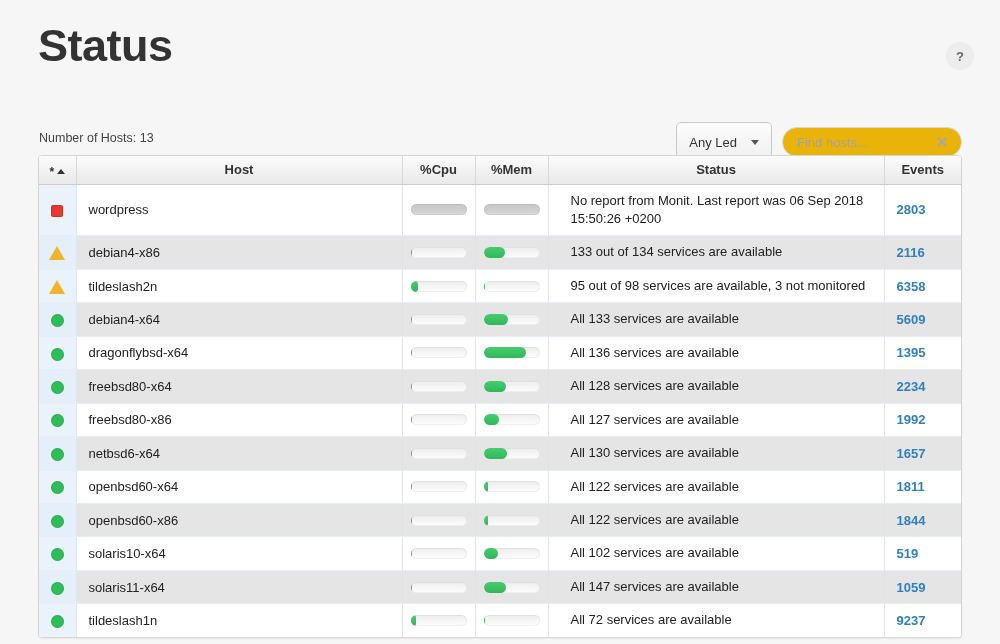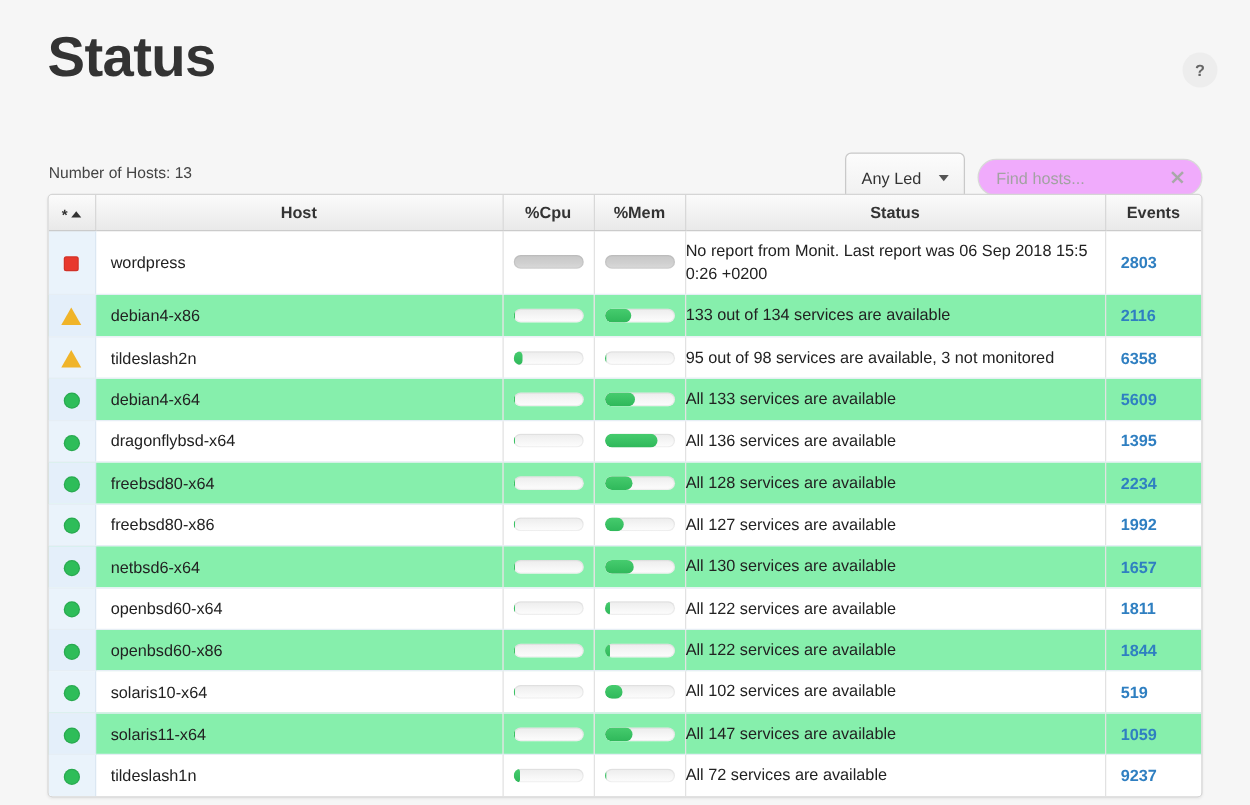--- a/index.html
+++ b/index.html
@@ -74,21 +74,21 @@
   }
   .caret {
     width: 0; height: 0;
     border-left: 4.5px solid transparent;
     border-right: 4.5px solid transparent;
     border-top: 5px solid #555555;
   }
   #search-box {
     position: relative;
     width: 180px; height: 30px;
-    background: #f0abfc;
+    background: #eab308;
     border: 1px solid #d8d8d8;
     border-radius: 15px;
     display: flex;
     align-items: center;
     padding: 0 14px;
   }
   #search-input {
     border: none;
     outline: none;
     background: transparent;
@@ -162,21 +162,21 @@
   .sort-star { font-size: 12px; color: #333; line-height: 1; position: relative; top: 2px; }
   .sort-arrow {
     width: 0; height: 0;
     border-left: 4px solid transparent;
     border-right: 4px solid transparent;
     border-bottom: 5px solid #333333;
     margin-bottom: 2px;
   }
 
   tbody tr { background: #ffffff; }
-  tbody tr.alt { background: #86efac; }
+  tbody tr.alt { background: #e5e5e5; }
   tbody td {
     border-bottom: 1px solid #e6eef5;
     border-right: 1px solid #e2e2e2;
     font-size: 13px;
     color: #222222;
     padding: 7px 10px;
     vertical-align: middle;
     height: 26px;
   }
   tbody tr:last-child td { border-bottom: none; }
@@ -206,21 +206,21 @@
   }
   .led-triangle {
     width: 0; height: 0;
     border-left: 8px solid transparent;
     border-right: 8px solid transparent;
     border-bottom: 14px solid #f0b429;
   }
 
   td.host-cell  { text-align: left; padding-left: 12px; }
   td.bar-cell   { padding: 7px 8px; }
-  td.status-cell{ text-align: left; padding-left: 0; padding-right: 12px; word-break: break-all; line-height: 1.42; }
+  td.status-cell{ text-align: left; padding-left: 22px; padding-right: 12px; word-break: break-all; line-height: 1.42; }
   td.events-cell{ text-align: left; padding-left: 12px; font-weight: bold; }
   .events-link {
     color: #2f7fc1;
     text-decoration: none;
     font-size: 13px;
     cursor: pointer;
   }
 
   .bar {
     position: relative;

